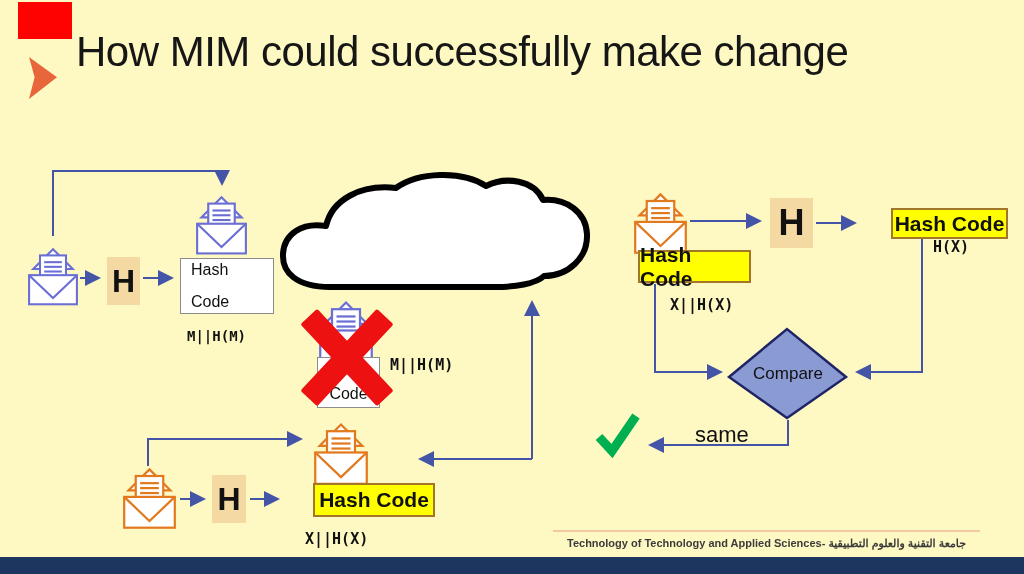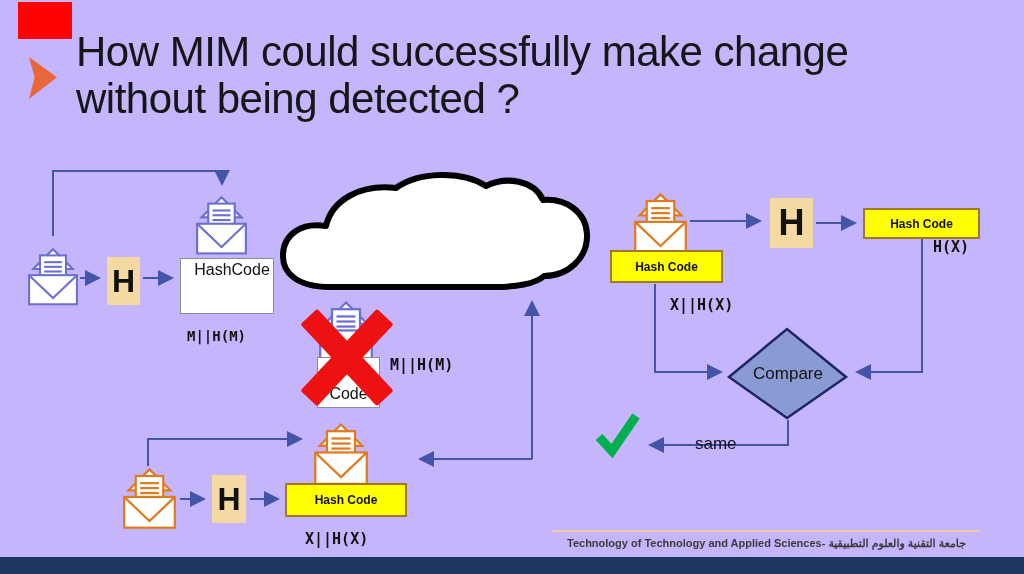--- a/index.html
+++ b/index.html
@@ -1,36 +1,36 @@
 <!DOCTYPE html>
 <html><head>
 <meta charset="utf-8">
 <style>
   * { margin:0; padding:0; box-sizing:border-box; }
   html,body { background:#ffffff; }
   #slide {
-    position:relative; width:1024px; height:574px; background:#c4b5fd;
+    position:relative; width:1024px; height:574px; background:#fef9c3;
     overflow:hidden; font-family:"Liberation Sans", sans-serif;
   }
   
   .red-marker { position:absolute; left:18px; top:2px; width:54px; height:37px; background:#fe0202; }
   .bullet-arrow { position:absolute; left:29px; top:57px; width:28px; height:42px; background:#e8673a;
     clip-path:polygon(0 0, 100% 48%, 0 100%, 20% 48%); }
   .title { position:absolute; left:76px; top:28px; width:900px;
     font-size:42px; line-height:1.12; color:#161616; letter-spacing:-0.5px; font-weight:500; }
   
   #overlay { position:absolute; left:0; top:0; width:1024px; height:574px; z-index:1; }
   .env-blue { color:#6b6fd4; }
   .env-orange { color:#e2791d; }
   
   .box { position:absolute; z-index:2; display:flex; align-items:center; justify-content:center; color:#111; }
   .hbox { background:#f5d9a2; font-weight:700; }
   .whitebox { background:#ffffff; border:1.5px solid #8c8c8c; }
-  .yellowbox { background:#ffff00; border:2px solid #a3772a; font-weight:700; font-size:12px; }
-  .hash-two-line { flex-direction:row; align-items:flex-start; justify-content:center;
+  .yellowbox { background:#ffff00; border:2px solid #a3772a; font-weight:700; font-size:21px;margin-left:28px; }
+  .hash-two-line { flex-direction:column; align-items:flex-start; justify-content:space-between;
     padding-left:10px; font-size:16px; line-height:1.35; }
   
   .mono-label { position:absolute; z-index:2; font-family:"DejaVu Sans Mono", monospace;
     font-size:14px; font-weight:700; color:#111; white-space:nowrap; }
   .plain-label { position:absolute; z-index:2; font-size:16px; color:#111; white-space:nowrap; }
   .compare-label { position:absolute; z-index:2; left:733px; top:364px; width:110px; text-align:center;
     font-size:17px; font-weight:400; color:#111; }
   
   .red-x { position:absolute; left:309px; top:316px; width:76px; height:84px; z-index:3; }
   .red-x span { position:absolute; left:-18px; top:30px; width:112px; height:23px; background:#ee1111; border-radius:2px; }
@@ -44,21 +44,20 @@
 </style>
 </head>
 <body>
 
 <div id="slide">
 
   <div class="red-marker"></div>
   <div class="bullet-arrow"></div>
   <div class="title">
     <div>How MIM could successfully make change</div>
-    <div>without being detected ?</div>
   </div>
 
   <svg id="overlay" viewBox="0 0 1024 574">
     <defs>
       <marker id="arr" markerWidth="9" markerHeight="9" refX="7" refY="4" orient="auto">
         <path d="M0,0 L8,4 L0,8 Z" fill="#4455a8"></path>
       </marker>
       <g id="env" stroke="currentColor" stroke-width="4" fill="none">
         <path d="M12,46 L50,8 L88,46 Z" fill="#ffffff"></path>
         <rect x="25" y="20" width="50" height="52" fill="#ffffff"></rect>
@@ -134,19 +133,19 @@
     <span class="b2"></span>
   </div>
 
   <div class="mono-label" style="left:187px; top:328px;">M||H(M)</div>
   <div class="mono-label" style="left:390px; top:356px; font-size:15px;">M||H(M)</div>
   <div class="mono-label" style="left:305px; top:530px; font-size:15px;">X||H(X)</div>
   <div class="mono-label" style="left:670px; top:296px; font-size:15px;">X||H(X)</div>
   <div class="mono-label" style="left:933px; top:238px; font-size:15px;">H(X)</div>
 
   <div class="compare-label">Compare</div>
-  <div class="plain-label" style="left:695px; top:434px; font-size:17px;">same</div>
+  <div class="plain-label" style="left:695px; top:422px; font-size:22px;">same</div>
 
   <div class="footer-line"></div>
   <div class="footer-text">Technology of Technology and Applied Sciences- جامعة التقنية والعلوم التطبيقية</div>
   <div class="bottom-bar"></div>
 
 </div>
 
 </body></html>

